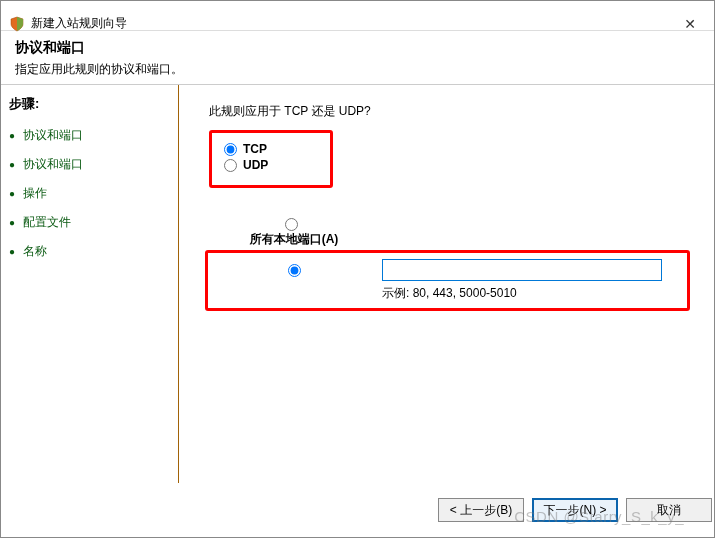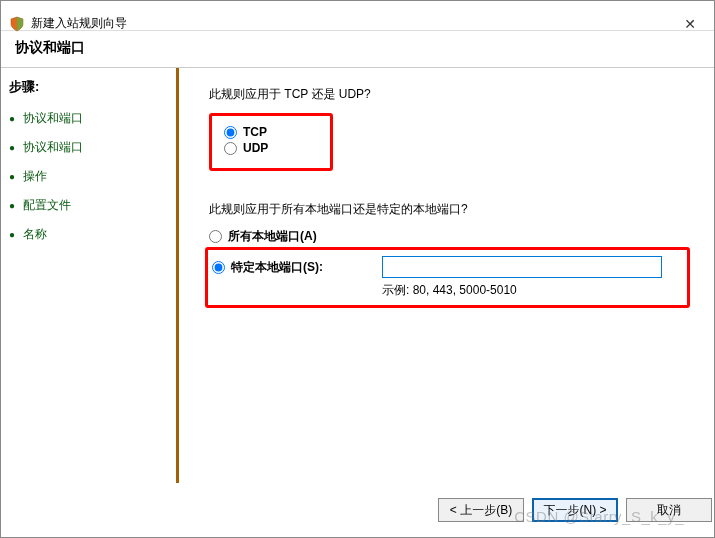--- a/index.html
+++ b/index.html
@@ -44,21 +44,21 @@
   .header-subtitle { font-size: 12px; }
   .divider { height: 1px; background: #ccc; margin: 0; }
   .body {
     flex: 1;
     display: flex;
     min-height: 0;
   }
   .sidebar {
     width: 178px;
     padding: 10px 24px 8px 8px;
-    border-right: 3px solid #a16207;
+    border-right: 1px solid #a16207;
   }
   .steps-title { font-weight: bold; margin-bottom: 10px; font-size: 13px; }
   .step {
     display: flex; align-items: center;
     padding: 4px 0;
     color: #0a5a12;
     font-size: 12px;
     margin-bottom: 4px;
     cursor: default;
   }
@@ -89,21 +89,21 @@
     border: 3px solid #ff0000;
     border-radius: 3px;
     display: inline-block;
     padding: 4px 54px 4px 4px;
   }
   .section2 { margin-top: 30px; }
   .port-row {
     display: flex; align-items: center;
     margin-top: 2px;
   }
-  .port-radio { display: flex; align-items: center; width: 170px; }
+  .port-radio { display: flex; align-items: center; width: 170px; flex-direction: column; }
   .port-radio input { margin: 0 6px 0 0; }
   .port-radio label { font-weight: bold; }
   .port-input {
     width: 280px;
     height: 22px;
     border: 1px solid #0078d7;
     outline: none;
     padding: 0 4px;
     font-size: 12px;
   }
@@ -159,20 +159,21 @@
       </svg>
     </span>
     <span class="titlebar-title">新建入站规则向导</span>
     <div class="close-btn">
       <span>✕</span>
     </div>
   </div>
 
   <div class="header">
     <div class="header-title">协议和端口</div>
+    <div class="header-subtitle">指定应用此规则的协议和端口。</div>
   </div>
   <div class="divider"></div>
 
   <div class="body">
     <div class="sidebar">
       <div class="steps-title">步骤:</div>
       <div class="step">
         <span class="step-bullet">●</span>
         <span class="step-label">协议和端口</span>
       </div>
@@ -204,34 +205,32 @@
             <label>TCP</label>
           </div>
           <div class="radio-row">
             <input type="radio" name="proto" style="">
             <label>UDP</label>
           </div>
         </div>
       </div>
 
       <div class="section2">
-        <div class="question">此规则应用于所有本地端口还是特定的本地端口?</div>
 
         <div class="port-row" style="margin-left:0;">
           <div class="port-radio">
             <input type="radio" name="ports" style="">
             <label>所有本地端口(A)</label>
           </div>
         </div>
 
         <div class="hilite2">
           <div class="port-row">
             <div class="port-radio">
               <input type="radio" name="ports" checked="" style="">
-              <label>特定本地端口(S):</label>
             </div>
             <input class="port-input" type="text" value="" style="">
           </div>
           <div class="example">示例: 80, 443, 5000-5010</div>
         </div>
       </div>
     </div>
   </div>
 
   <div class="footer">

